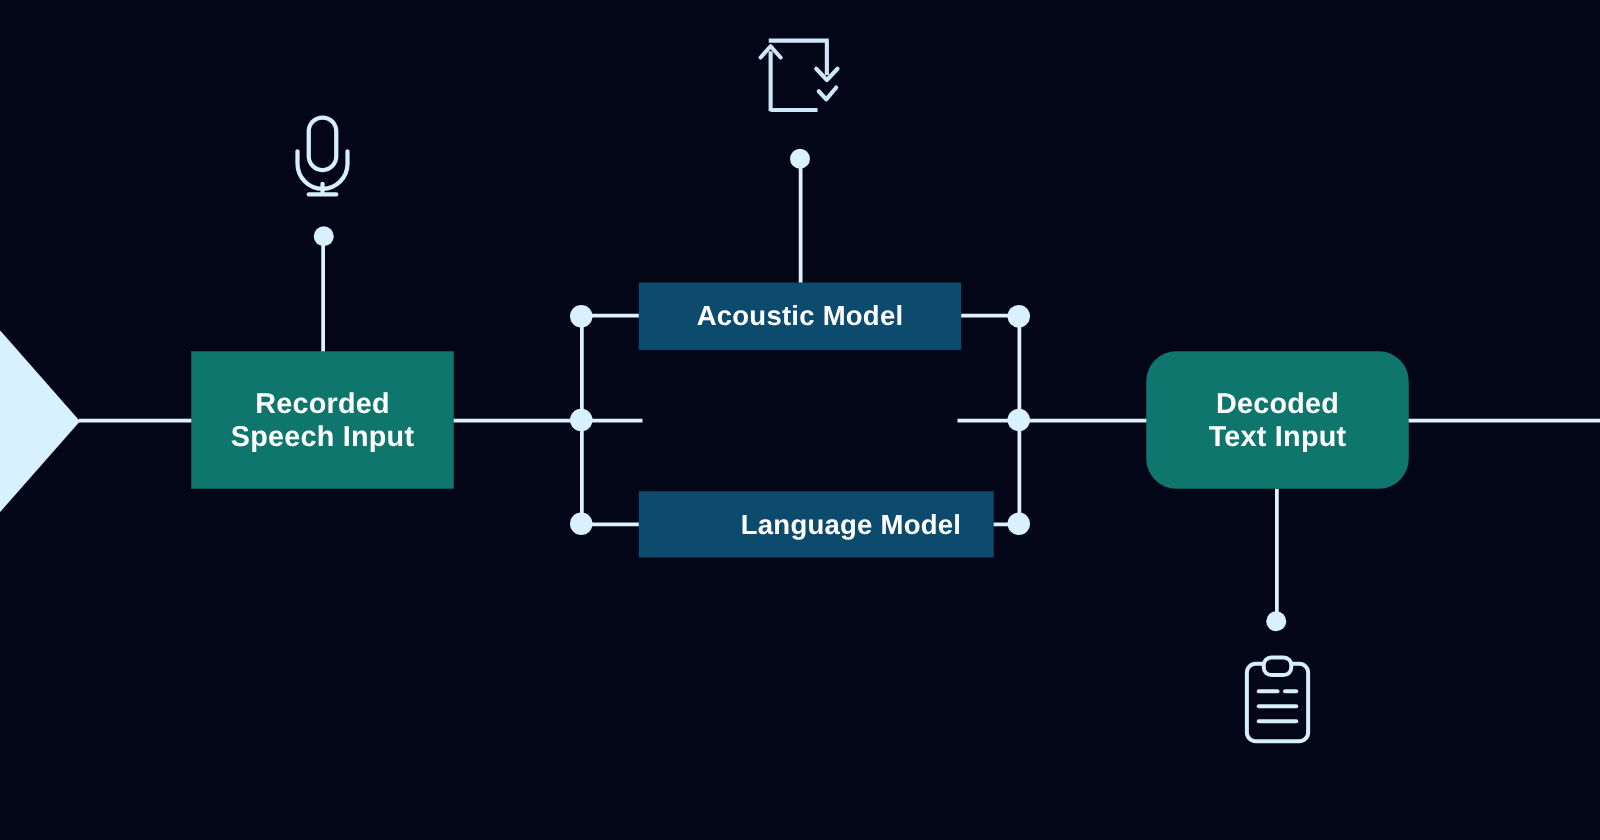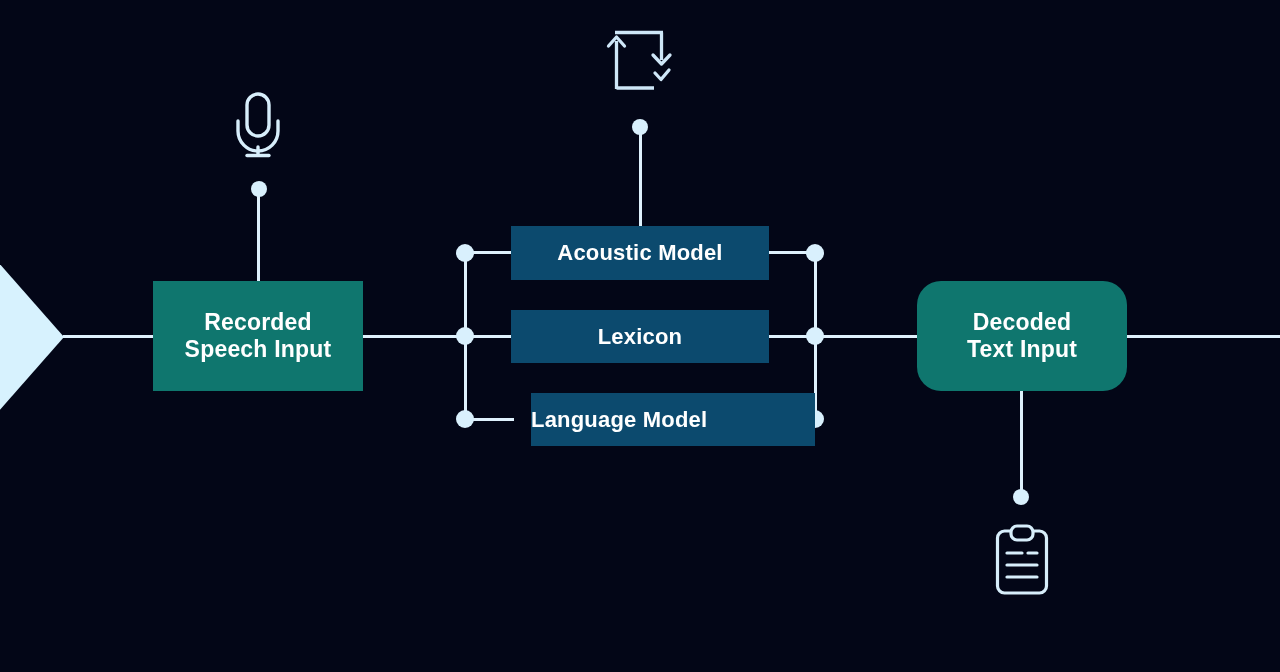--- a/index.html
+++ b/index.html
@@ -124,25 +124,22 @@
 
   <div class="box box-primary" style="left:153px; top:281px; width:210px; height:110px; font-size:23px;">
     <span class="box-label">Recorded
 Speech Input</span>
   </div>
 
   <div class="box box-secondary" style="left:511px; top:226px; width:258px; height:54px; font-size:22px;">
     <span class="box-label">Acoustic Model</span>
   </div>
 
-  <div class="box box-secondary" style="left:511px; top:310px; width:258px; height:53px; font-size:22px;">
-    <span class="box-label">Lexicon</span>
-  </div>
 
-  <div class="box box-secondary" style="left:511px; top:393px; width:258px; height:53px; font-size:22px; justify-content:flex-start; padding-right:26px;margin-left:20px;">
+  <div class="box box-secondary" style="left:511px; top:393px; width:258px; height:53px; font-size:22px; justify-content:flex-end; padding-right:26px;">
     <span class="box-label">Language Model</span>
   </div>
 
   <div class="box box-primary" style="left:917px; top:281px; width:210px; height:110px; font-size:23px;border-radius:24px;">
     <span class="box-label">Decoded
 Text Input</span>
   </div>
 
   <svg class="icon" style="left:228px; top:90px;" width="60" height="72" viewBox="0 0 60 72">
     <rect x="19" y="4" width="22" height="42" rx="11" ry="11" fill="none" stroke="#d7eefb" stroke-width="3.4"></rect>

